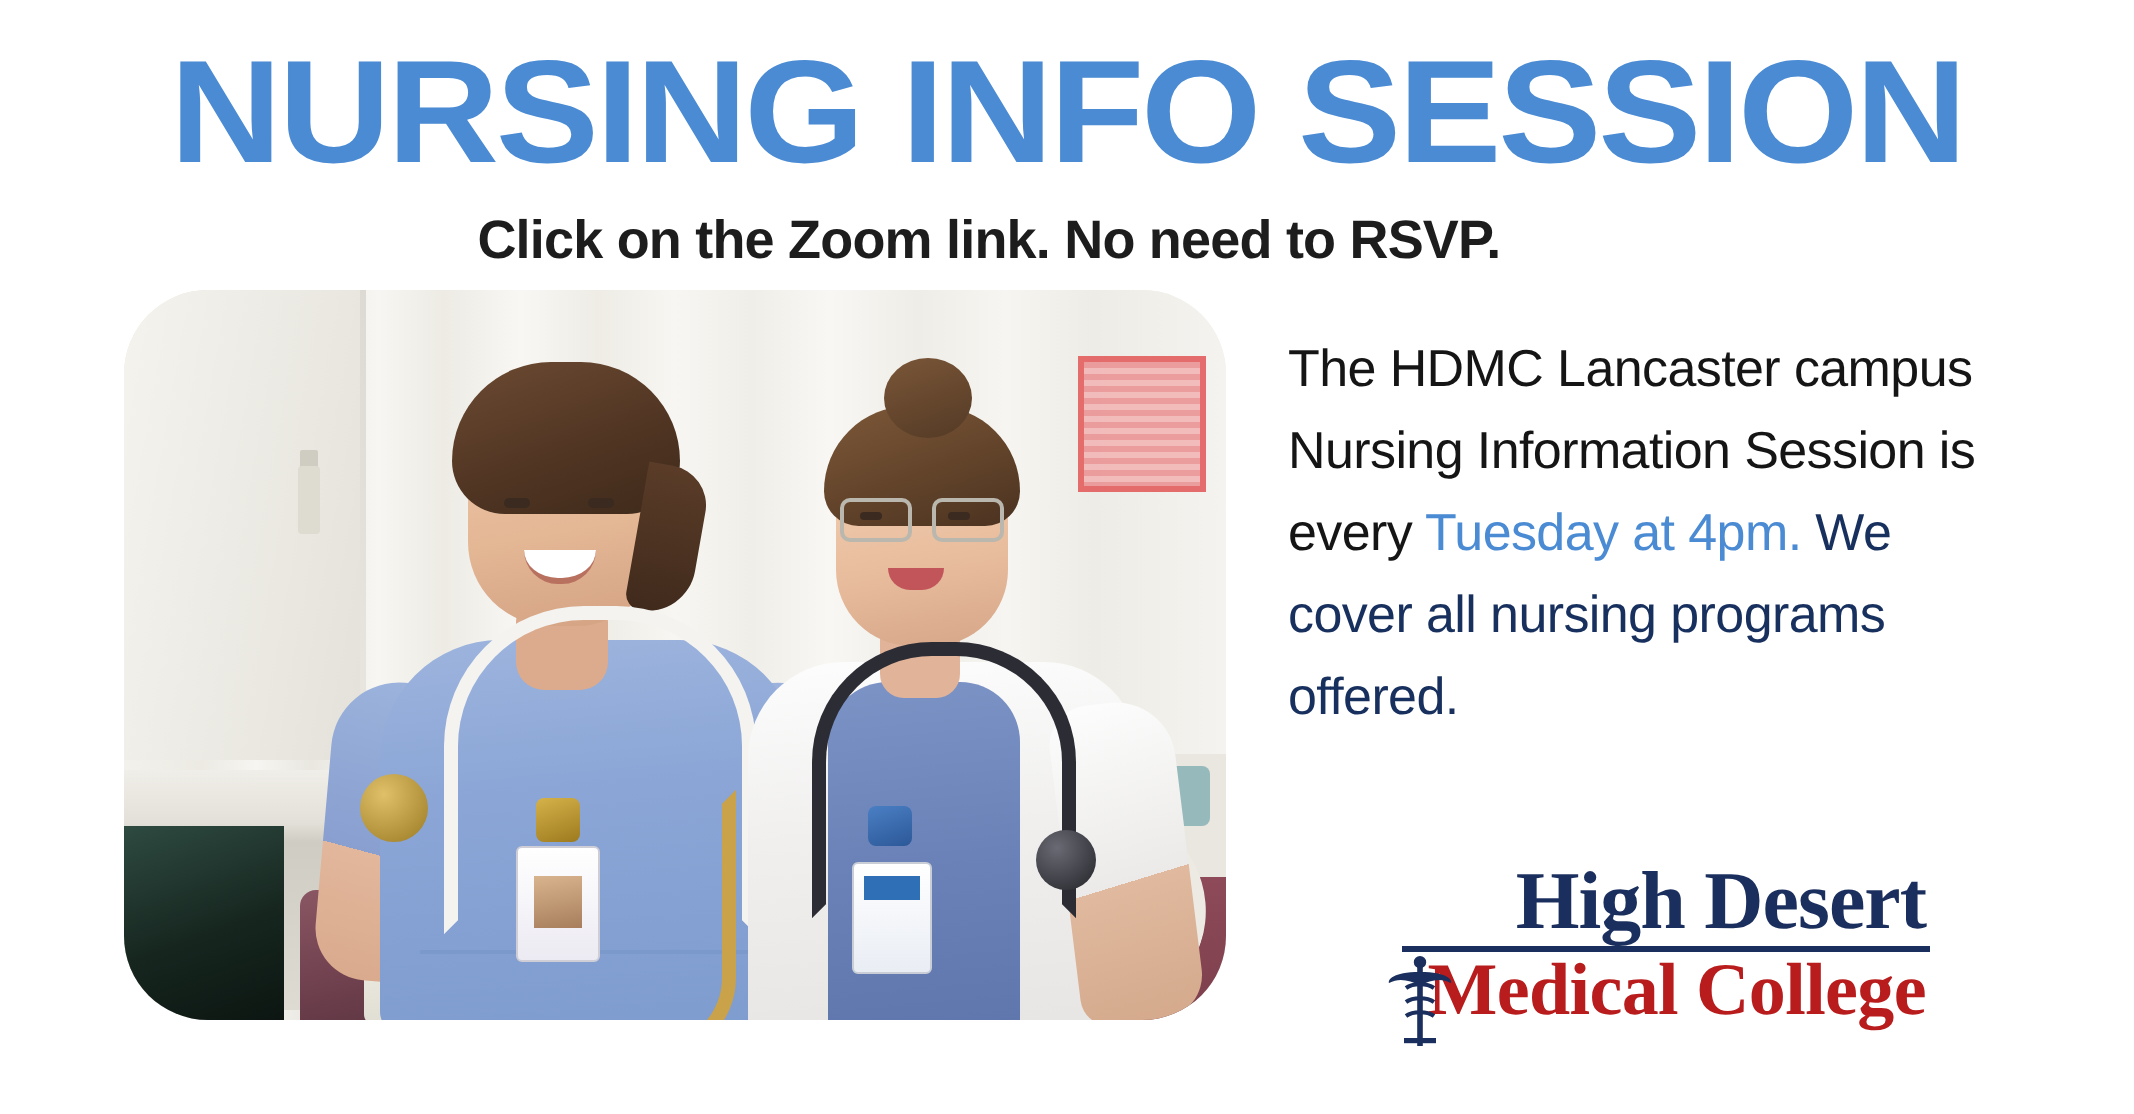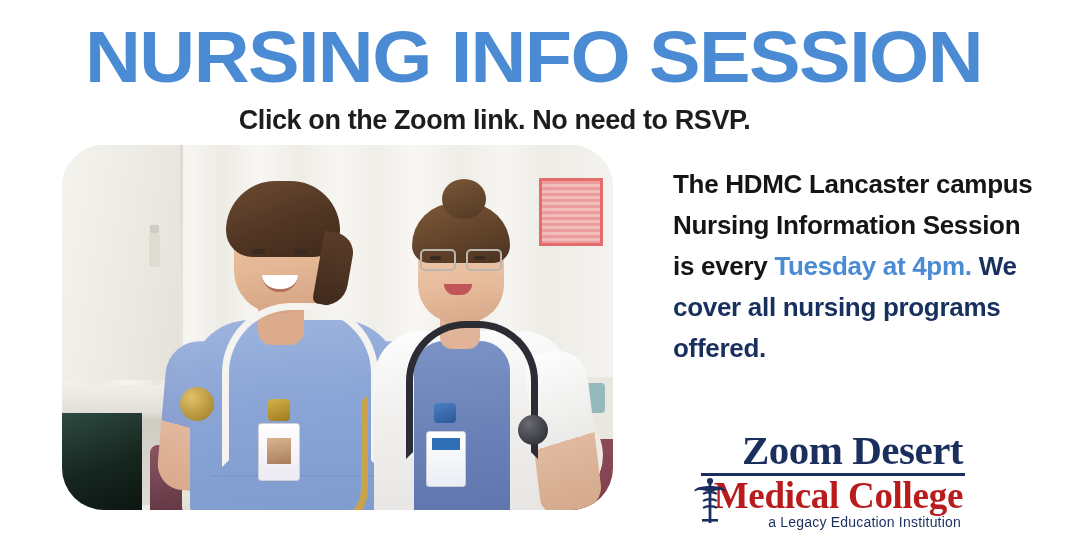--- a/index.html
+++ b/index.html
@@ -287,25 +287,25 @@
   }
   .stethB-bell {
     position: absolute; left: 456px; top: 270px; width: 30px; height: 30px;
     background: radial-gradient(circle at 35% 30%, #6a6a74, #232329);
     border-radius: 50%;
   }
 
   
   .body-copy {
     position: absolute;
-    left: 673px;
+    left: 644px;
     top: 164px;
     width: 370px;
     font-family: "Liberation Sans", sans-serif;
-    font-weight: 700;
+    font-weight: 400;
     font-size: 26px;
     line-height: 41px;
     letter-spacing: -0.3px;
     color: #151515;
   }
   .hl-blue  { color: #4a8bd4; }
   .hl-navy  { color: #18305e; }
 
   
   .logo {
@@ -417,35 +417,34 @@
       <div class="nurseB-badge-clip"></div>
       <div class="nurseB-badge"></div>
     </div>
   </div>
 
   <div class="body-copy">
     <span>The HDMC Lancaster campus Nursing Information Session is every </span><span class="hl-blue">Tuesday at 4pm.</span><span class="hl-navy"> We cover all nursing programs offered.</span>
   </div>
 
   <div class="logo">
-    <div class="logo-top">Zoom Desert</div>
+    <div class="logo-top">High Desert</div>
     <div class="logo-rule"></div>
     <div class="logo-bottom-row">
       <span class="logo-caduceus">
         <svg viewBox="0 0 34 52" width="34" height="52" aria-hidden="true">
           <g fill="#1b2f5e" stroke="#1b2f5e">
             <path d="M17 4 a3.1 3.1 0 1 1 0 6.2 a3.1 3.1 0 1 1 0 -6.2" stroke="none"></path>
             <rect x="15.6" y="9" width="2.8" height="40" stroke="none"></rect>
             <path d="M17 12 C3 12 1 16 1.5 17.5 C7 14.5 12 16.5 17 18.5
                      C22 16.5 27 14.5 32.5 17.5 C33 16 31 12 17 12 Z" stroke="none"></path>
             <path d="M10 20 c3.5 -2.5 10.5 -2.5 14 0" fill="none" stroke-width="2.1"></path>
             <path d="M10 27 c3.5 -2.5 10.5 -2.5 14 0" fill="none" stroke-width="2.1"></path>
             <path d="M10 34 c3.5 -2.5 10.5 -2.5 14 0" fill="none" stroke-width="2.1"></path>
             <rect x="9" y="45" width="16" height="2.6" stroke="none"></rect>
           </g>
         </svg>
       </span>
       <div class="logo-mid">Medical College</div>
     </div>
-    <div class="logo-tag">a Legacy Education Institution</div>
   </div>
 
 </div>
 
 </body></html>

